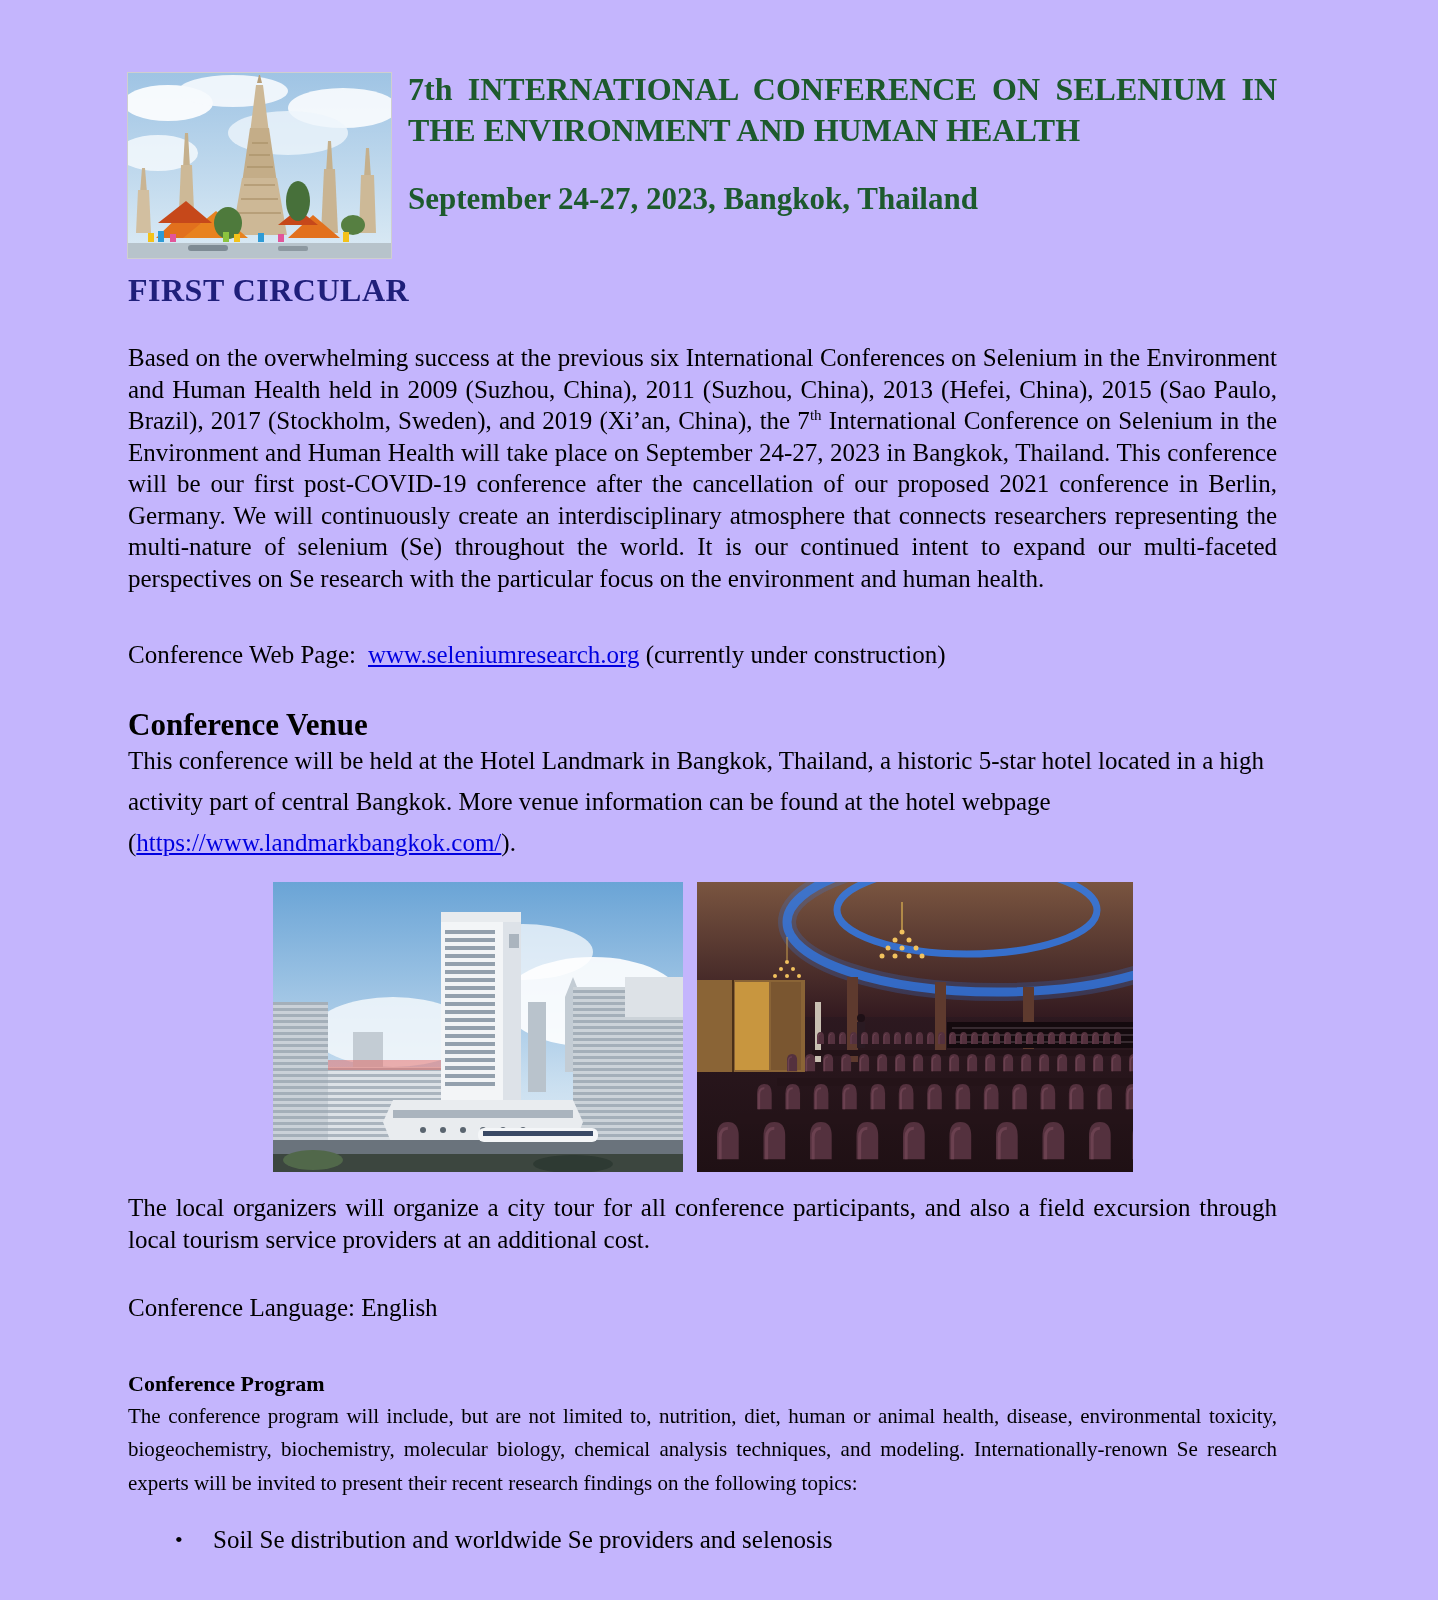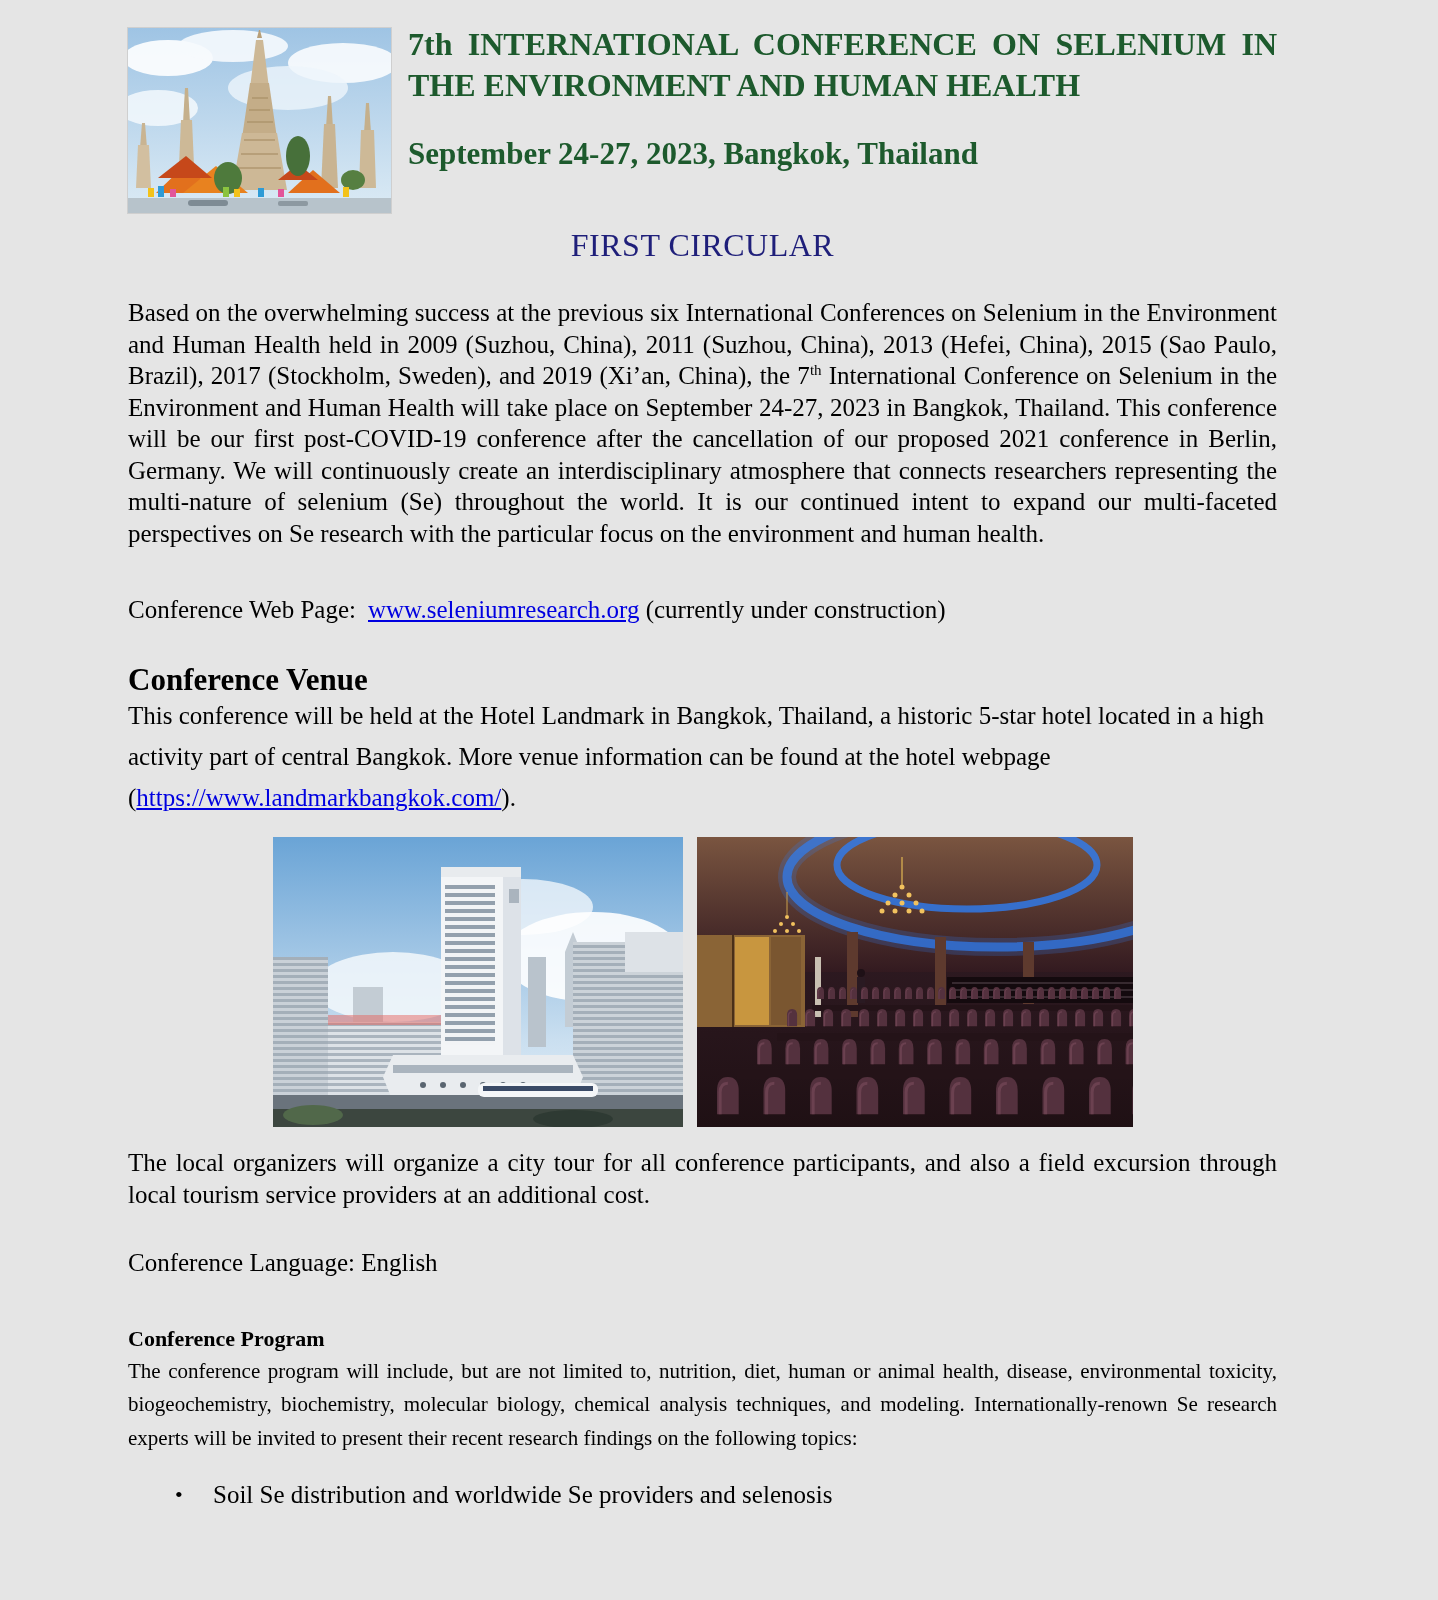--- a/index.html
+++ b/index.html
@@ -1,28 +1,28 @@
 <!DOCTYPE html>
 <html><head>
 <meta charset="utf-8">
 <style>
   html,body{margin:0;padding:0;background:#fff;}
   .page{
     position:relative; width:1438px; height:1600px; box-sizing:border-box;
-    padding:24px 161px 0 128px; overflow:hidden; background:#e5e5e5;
+    padding:69px 161px 0 128px; overflow:hidden; background:#c4b5fd;
     font-family:"Liberation Serif","DejaVu Serif",serif; color:#000;
   }
   .header{position:relative; min-height:188px;}
   .temple-frame{position:absolute; left:-1px; top:3px; width:263px; height:185px;
     border:1px solid #cfcfcf; box-sizing:content-box; background:#bcd6ea;}
   .temple-frame svg{display:block;}
   .header-text{margin-left:280px;}
   .title{font-size:32px; line-height:41px; font-weight:bold; color:#1d5a2d; text-align:justify;}
   .date-line{margin-top:30px; font-size:31px; line-height:36px; font-weight:bold; color:#1d5a2d;}
-  .circular{margin-top:15px; text-align:center; font-weight:normal; font-size:32px;
+  .circular{margin-top:15px; font-weight:bold; font-size:32px;
     color:#1f1f7a; letter-spacing:0.5px;}
   .para{font-size:25px; line-height:31.5px; text-align:justify;}
   .intro{margin-top:33px;}
   sup.ordinal{font-size:15px; vertical-align:super; line-height:0;}
   .webline{margin-top:45px; font-size:25px; line-height:31.5px;}
   .bold{font-weight:normal;}
   a.doclink{color:#0000e0; text-decoration:underline; cursor:pointer;text-align:right;}
   .weblink{margin-left:12px;}
   .venue-head{margin-top:38px; font-size:31px; font-weight:bold; line-height:31.5px;}
   .venue-para{font-size:25px; line-height:41px; text-align:left;}

